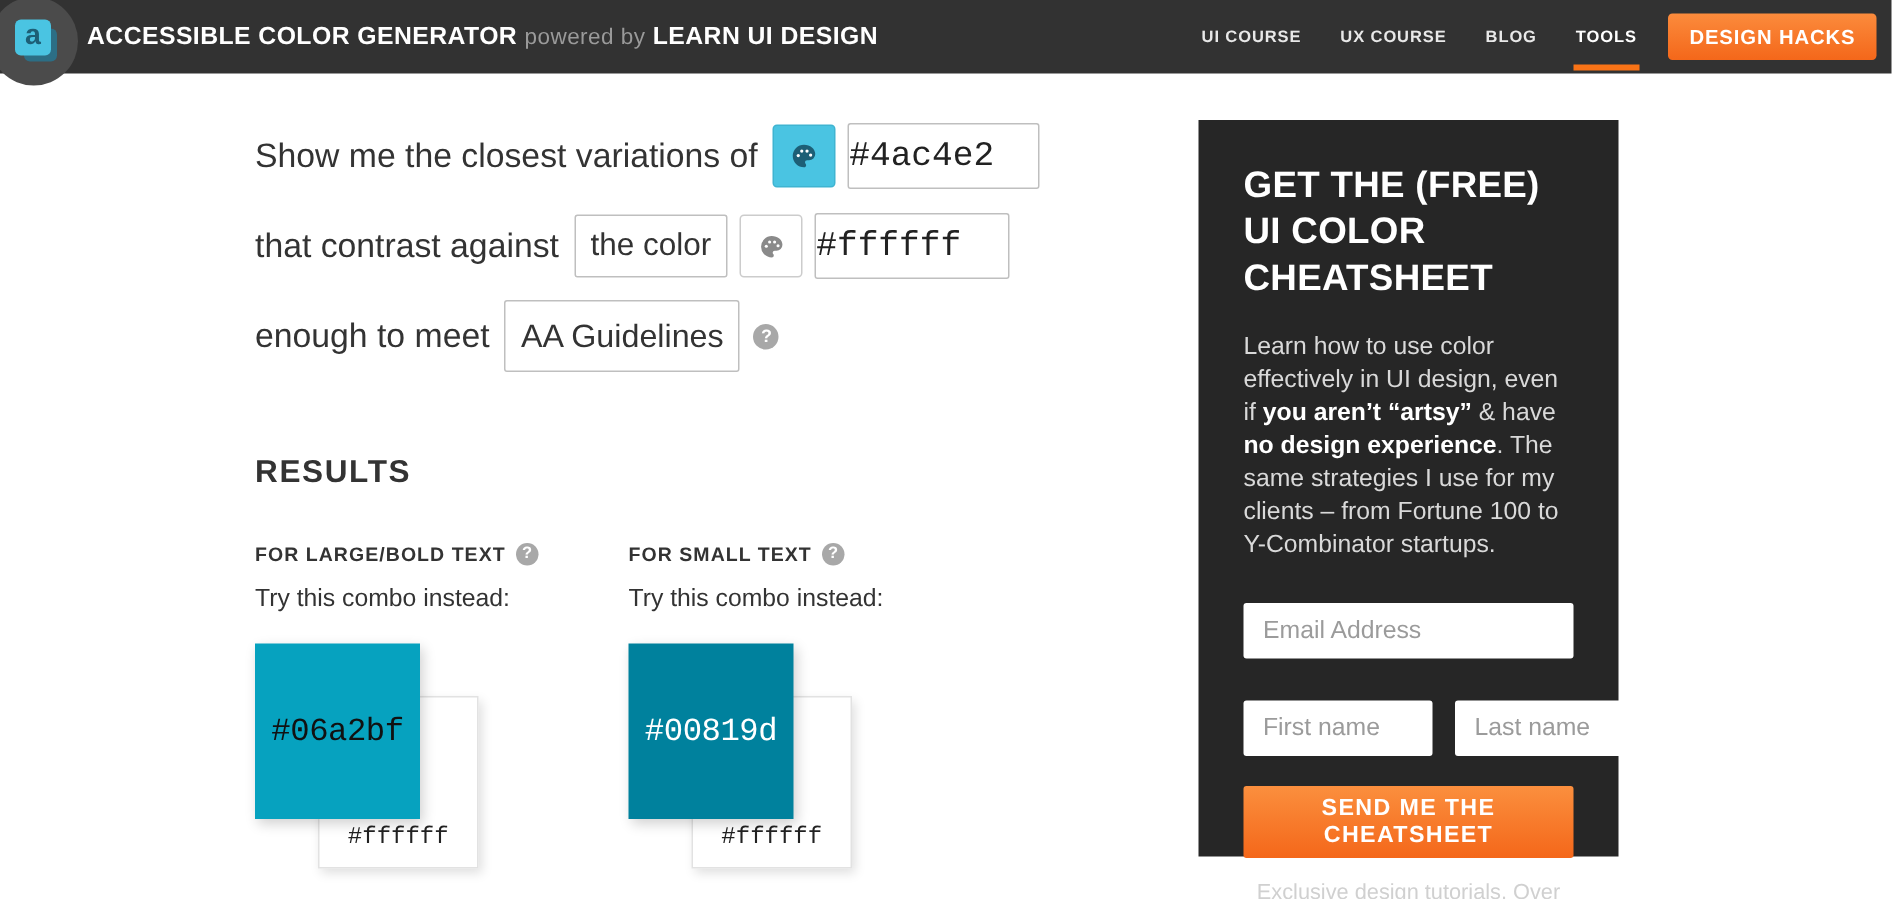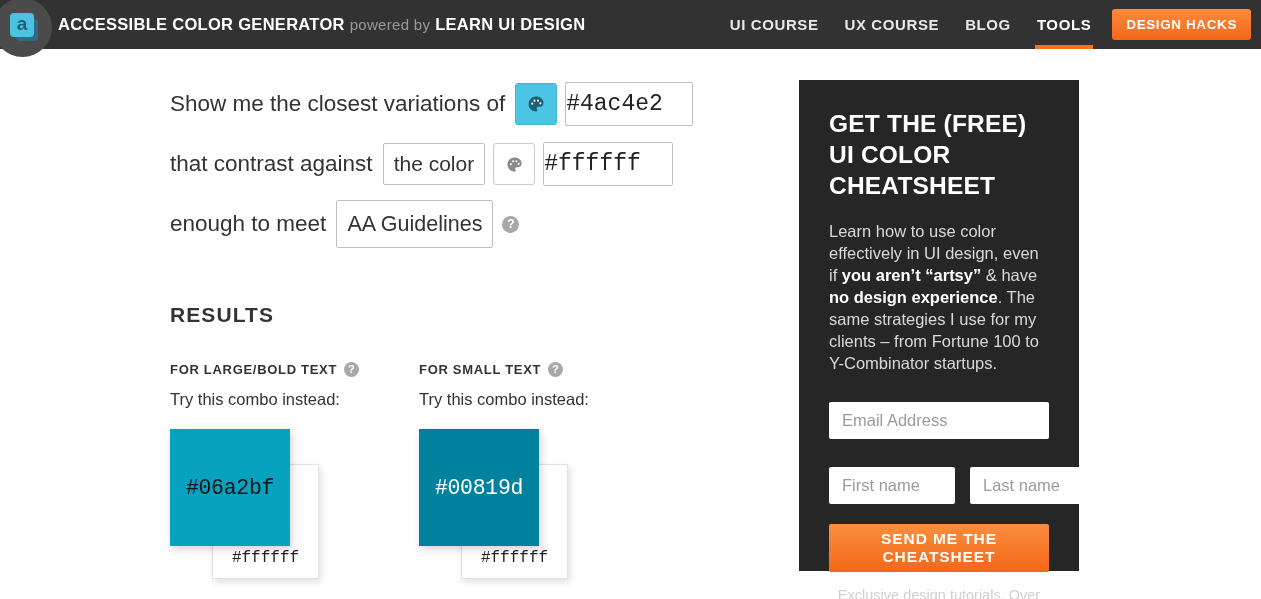--- a/index.html
+++ b/index.html
@@ -76,21 +76,21 @@
     position: absolute;
     right: 10px; top: 0;
     height: 49px;
     display: flex;
     align-items: center;
     gap: 0px;
   }
   .nav-item {
     position: relative;
     color: #e8e8e8;
-    font-size: 15px;
+    font-size: 11px;
     font-weight: bold;
     letter-spacing: 0.6px;
     padding: 16px 13px;
     white-space: nowrap;
   }
   .nav-item.active { color: #ffffff; }
   .nav-item.active::after {
     content: "";
     position: absolute;
     left: 11px; right: 11px;
@@ -235,21 +235,21 @@
     align-items: flex-end;
     justify-content: center;
     padding-bottom: 11px;
     font-family: "Liberation Mono", monospace;
     font-size: 16px;
     color: #222222;
   }
   .combo .front-card {
     position: absolute;
     left: 0; top: 0;
-    width: 120px; height: 117px;
+    width: 110px; height: 117px;
     box-shadow: 2px 3px 8px rgba(0,0,0,0.18);
     display: flex;
     align-items: center;
     justify-content: center;
     font-family: "Liberation Mono", monospace;
     font-size: 21.5px;
     letter-spacing: -0.3px;
   }
 
   

